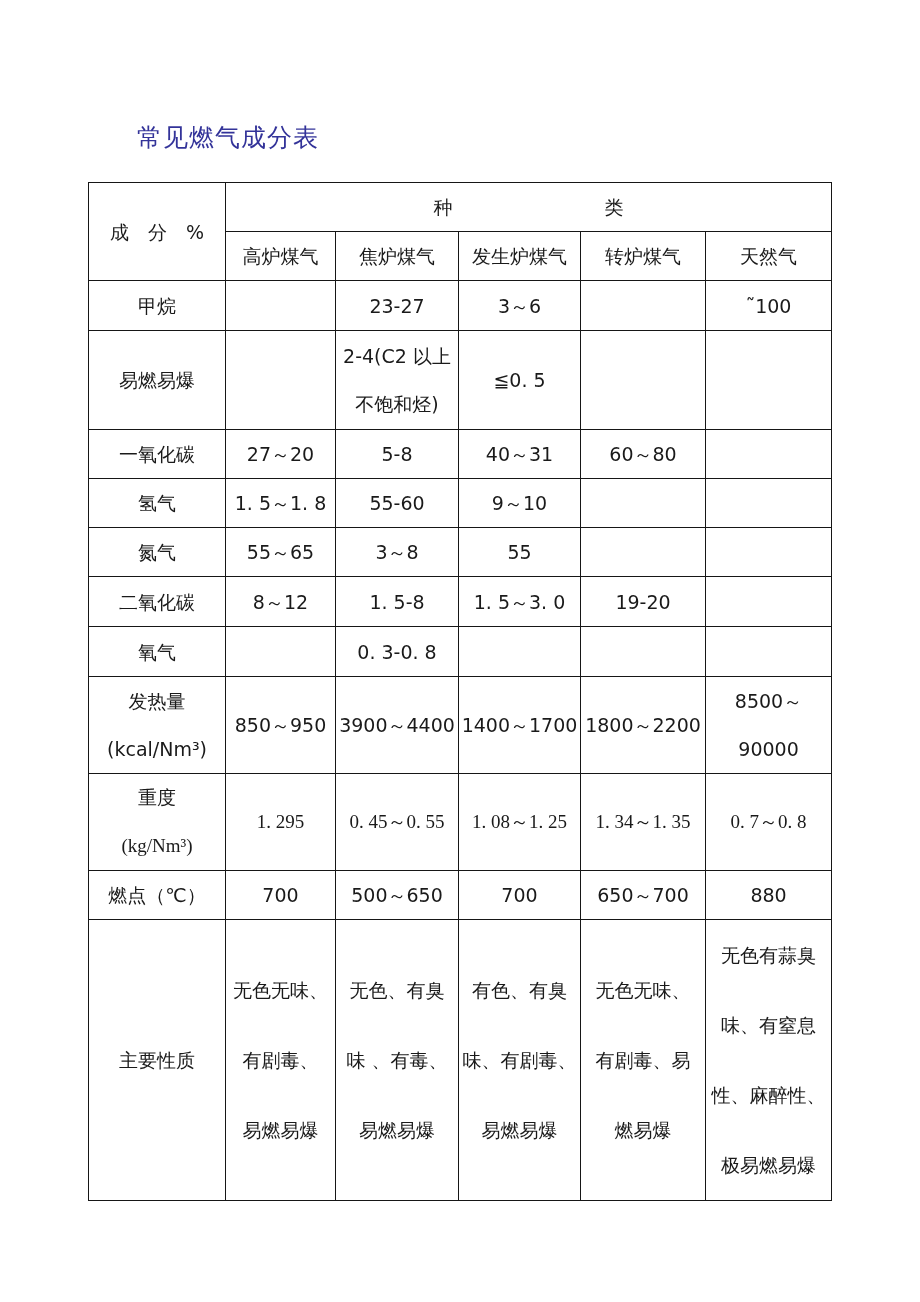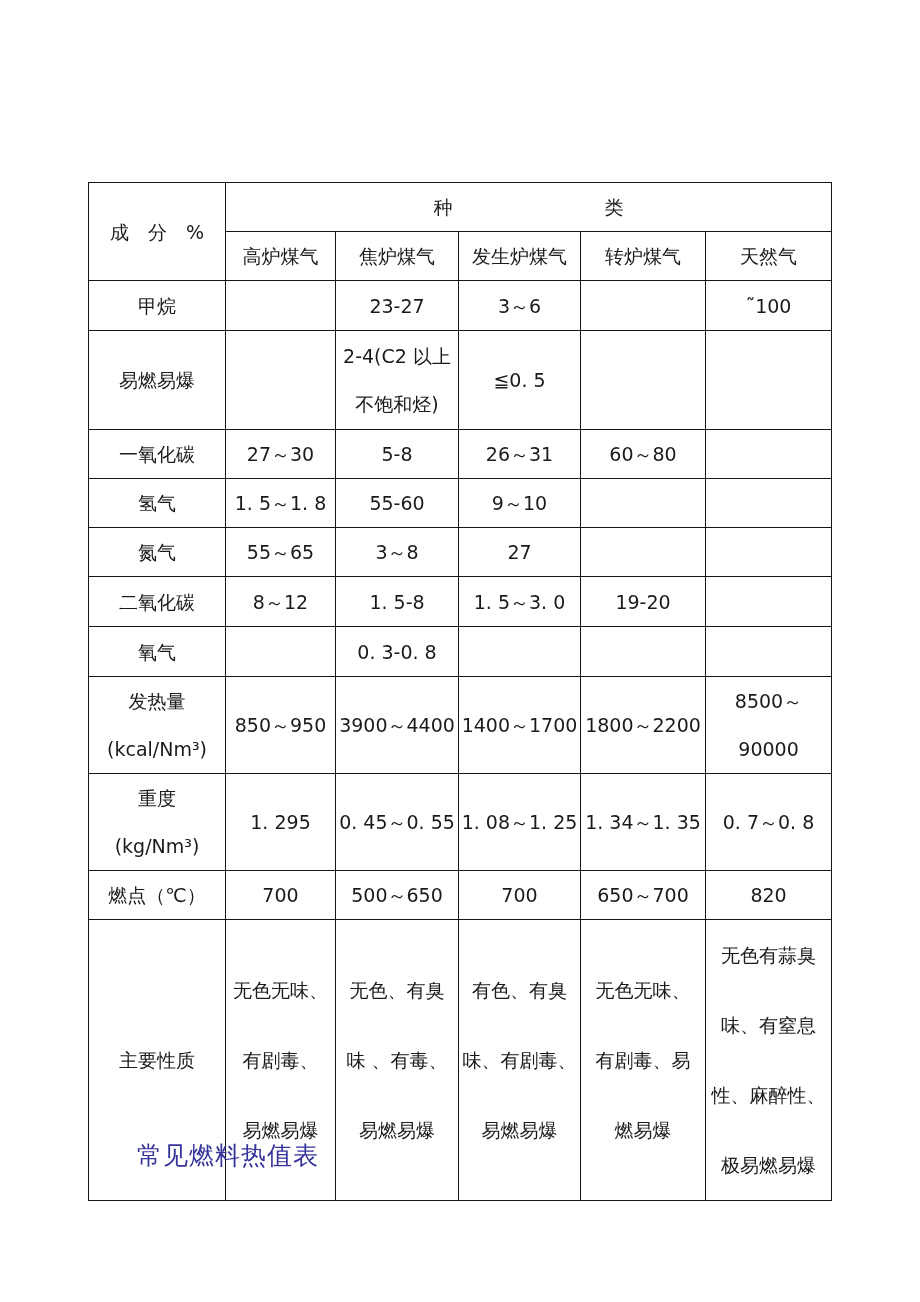--- a/index.html
+++ b/index.html
@@ -49,28 +49,29 @@
     overflow: hidden;
   }
   .gas-table .props td { line-height: 70px; }
 
   tr.h48  { height: 48px; }
   tr.h50  { height: 50px; margin-left: 32px; }
   tr.h46  { height: 46px; }
   tr.h49  { height: 49px; }
   tr.h99  { height: 99px; }
   tr.h97  { height: 97px; padding-left: 24px; }
-  tr.h96  { height: 96px; }
+  tr.h96  { height: 96px; font-family: Liberation Serif, serif; }
   tr.h196 { height: 196px; }
 </style>
 </head>
 <body>
 
 <div class="page">
 
+  <h2 class="doc-title first">常见燃气成分表</h2>
 
   <table class="gas-table">
     <colgroup>
       <col style="width:137px">
         <col style="width:110px">
         <col style="width:123px">
       <col style="width:122px">
         <col style="width:125px">
         <col style="width:126px">
     </colgroup>
@@ -100,39 +101,39 @@
         <td>易燃易爆</td>
         <td></td>
         <td>2-4(C2 以上
 不饱和烃)</td>
         <td>≦0. 5</td>
         <td></td>
         <td></td>
       </tr>
       <tr class="h46">
         <td>一氧化碳</td>
-        <td>27～30</td>
+        <td>27～20</td>
         <td>5-8</td>
-        <td>26～31</td>
+        <td>40～31</td>
         <td>60～80</td>
         <td></td>
       </tr>
       <tr class="h49">
         <td>氢气</td>
         <td>1. 5～1. 8</td>
         <td>55-60</td>
         <td>9～10</td>
         <td></td>
         <td></td>
       </tr>
       <tr class="h48">
         <td>氮气</td>
         <td>55～65</td>
         <td>3～8</td>
-        <td>27</td>
+        <td>55</td>
         <td></td>
         <td></td>
       </tr>
       <tr class="h50">
         <td>二氧化碳</td>
         <td>8～12</td>
         <td>1. 5-8</td>
         <td>1. 5～3. 0</td>
         <td>19-20</td>
         <td></td>
@@ -162,21 +163,21 @@
         <td>1. 08～1. 25</td>
         <td>1. 34～1. 35</td>
         <td>0. 7～0. 8</td>
       </tr>
       <tr class="h49">
         <td>燃点（℃）</td>
         <td>700</td>
         <td>500～650</td>
         <td>700</td>
         <td>650～700</td>
-        <td>820</td>
+        <td>880</td>
       </tr>
       <tr class="h196 props">
         <td>主要性质</td>
         <td>无色无味、
 有剧毒、
 易燃易爆</td>
         <td>无色、有臭
 味 、有毒、
 易燃易爆</td>
         <td>有色、有臭
@@ -186,15 +187,14 @@
 有剧毒、易
 燃易爆</td>
         <td>无色有蒜臭
 味、有窒息
 性、麻醉性、
 极易燃易爆</td>
       </tr>
     </tbody>
   </table>
 
-  <h2 class="doc-title second">常见燃料热值表</h2>
 
 </div>
 
 </body></html>

